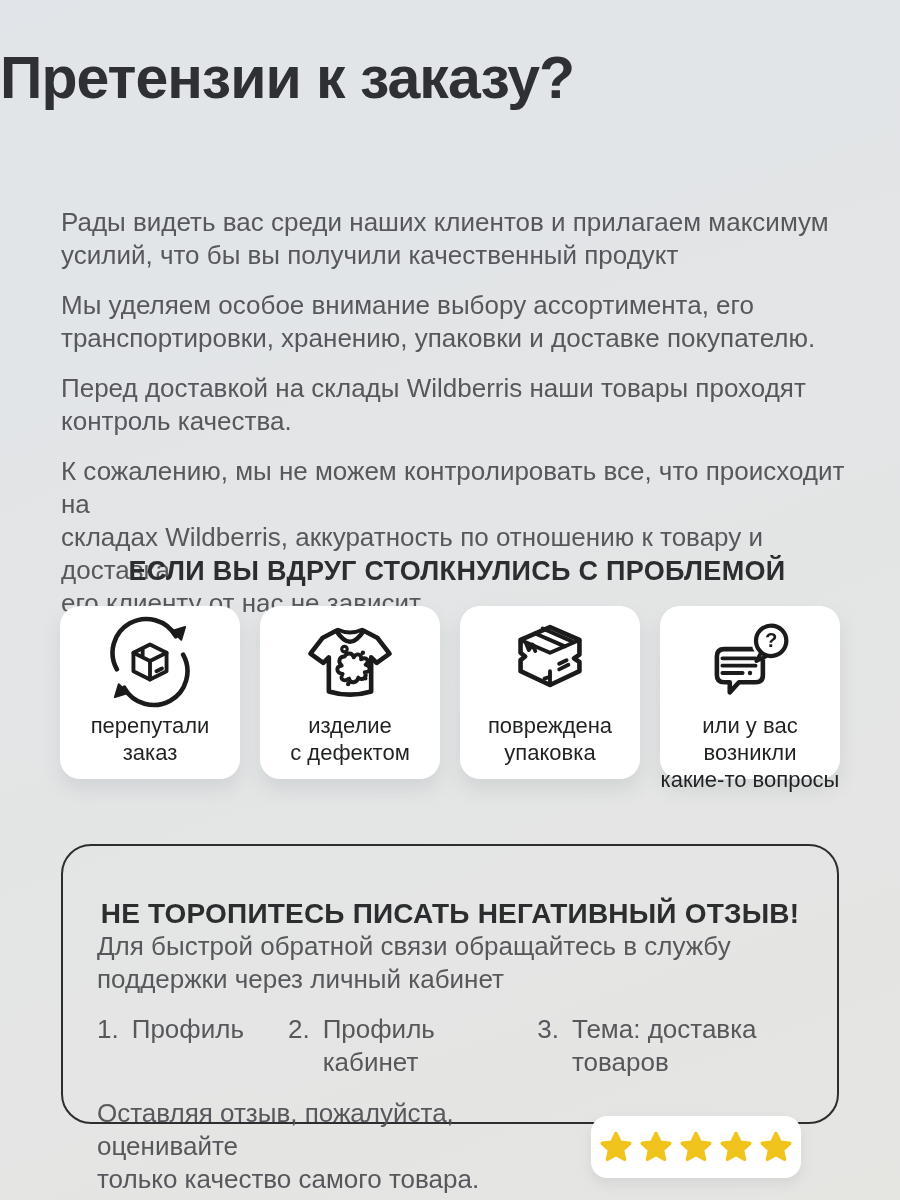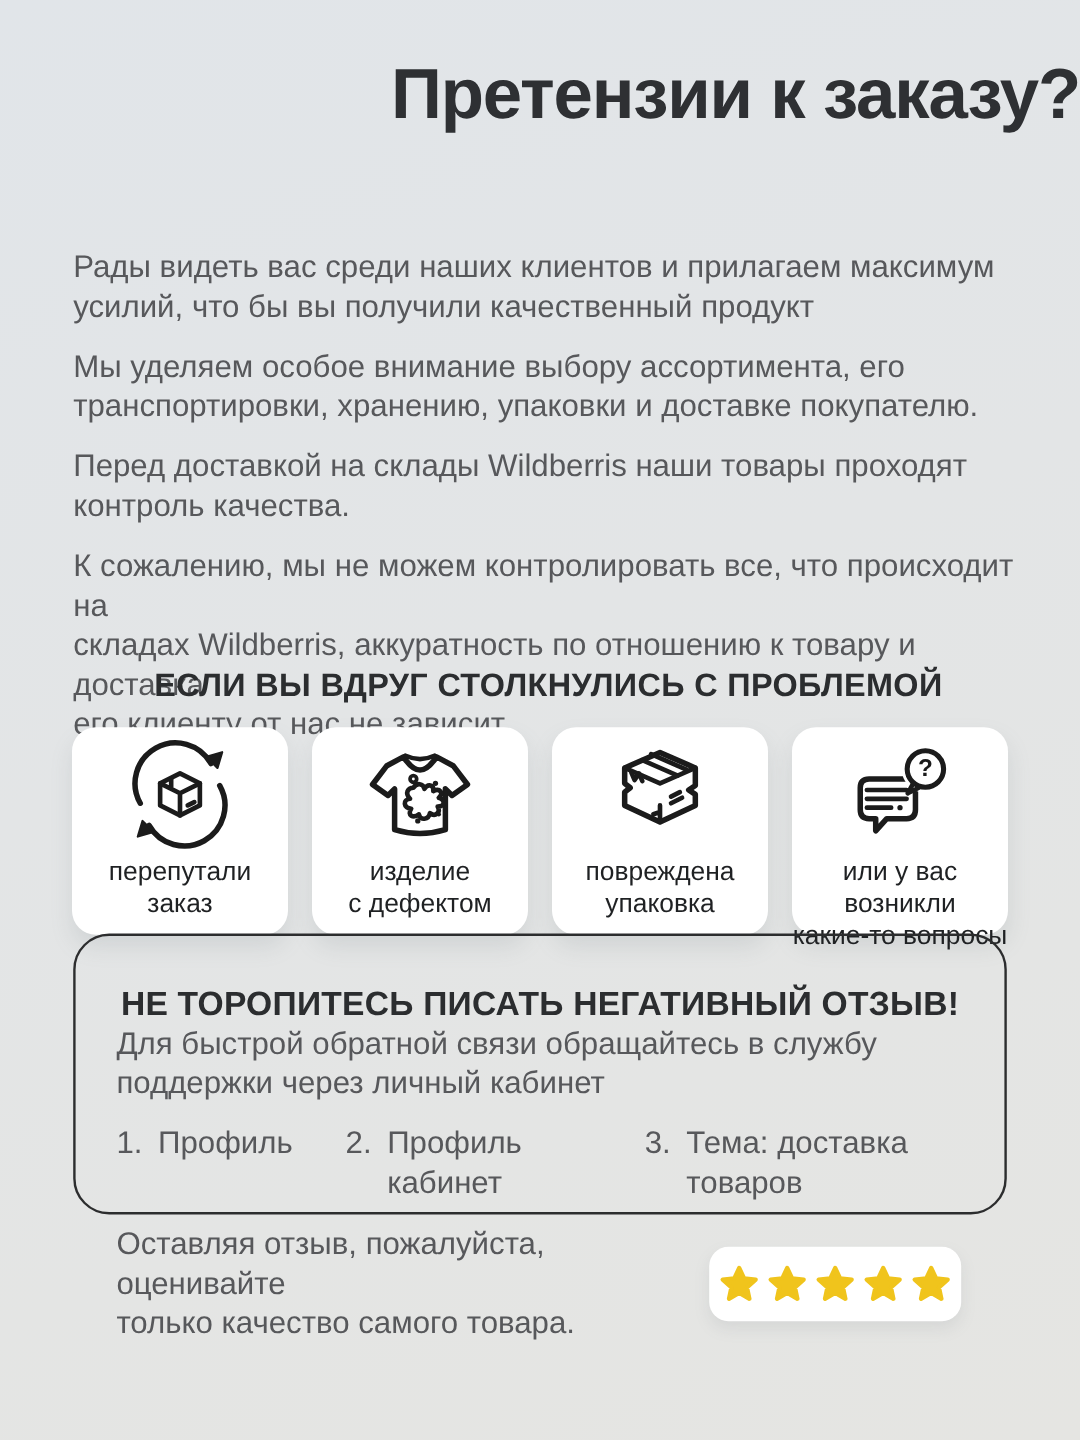--- a/index.html
+++ b/index.html
@@ -8,21 +8,21 @@
     position:relative;
     width:900px; height:1200px;
     margin:0 auto;
     background:linear-gradient(160deg,#e1e5e9 0%,#e3e5e6 45%,#e5e5e2 100%);
     font-family:"Liberation Sans","DejaVu Sans",sans-serif;
     overflow:hidden;
     color:#2e3033;
   }
   .title {
     position:absolute; top:44px; left:0; right:0;
-    text-align:right;
+    text-align:left;
     font-size:59px; font-weight:700; letter-spacing:-1px;
     color:#2e3033;
   }
   .subtitle {
     position:absolute; top:163px; left:0; right:0;
     text-align:center;
     font-size:25px; font-weight:700; letter-spacing:.4px;
     color:#313335;
   }
   .intro {
@@ -52,23 +52,23 @@
     padding-top:10px;
   }
   .card-icon { width:92px; height:92px; flex:0 0 auto; }
   .card-icon svg { width:92px; height:92px; display:block; }
   .card-label {
     margin-top:4px;
     font-size:22px; line-height:27px; color:#1f2123;
     text-align:center; white-space:pre-line;
   }
   .notice {
-    position:absolute; top:778px; left:61px; width:778px; height:234px;
+    position:absolute; top:844px; left:61px; width:778px; height:280px;
     border:2px solid #2c2d2e; border-radius:30px;
-    padding:41px 34px 0 34px;
+    padding:52px 34px 0 34px;
   }
   .notice-heading {
     text-align:center;
     font-size:28px; font-weight:700; letter-spacing:.2px;
     color:#2b2d2f;
   }
   .notice-body {
     font-size:26px; line-height:33px; color:#57585b;
     white-space:pre-line;
   }

